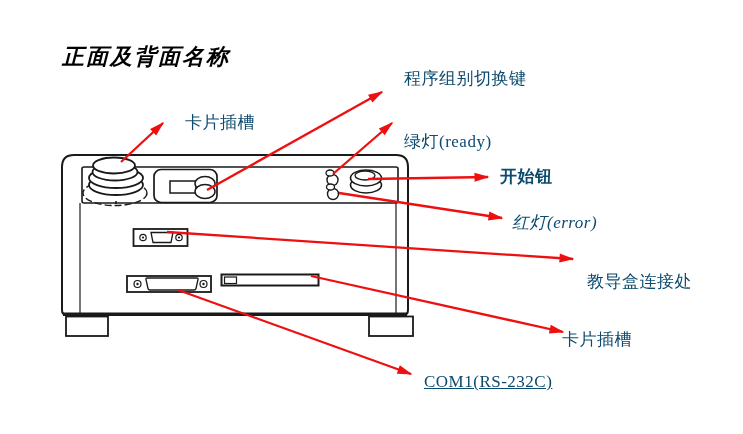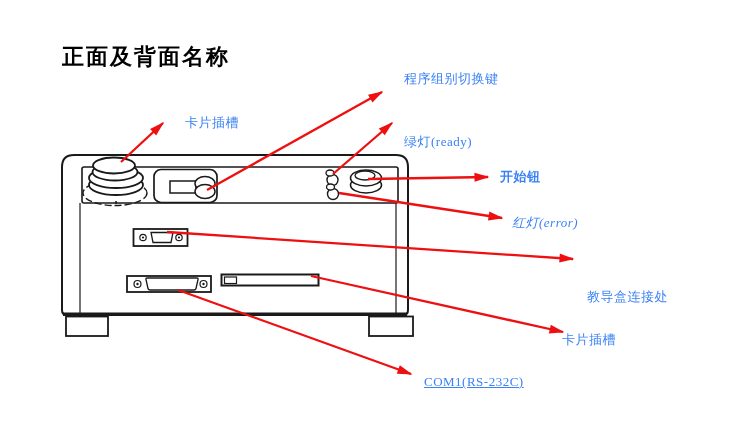--- a/index.html
+++ b/index.html
@@ -6,41 +6,41 @@
   .canvas{
     position:relative;
     width:743px;height:434px;
     background:#ffffff;
     overflow:hidden;
     font-family:"Liberation Serif","DejaVu Serif",serif;
   }
   .diagram-svg{position:absolute;left:0;top:0;}
   .label{
     position:absolute;
-    color:#3b82f6;
-    font-size:13px;
+    color:#0c4a6e;
+    font-size:17px;
     line-height:22px;
     white-space:nowrap;
     letter-spacing:0.5px;
   }
   .title{
     position:absolute;
     color:#000;
     font-size:22px;
     font-weight:700;
     letter-spacing:2px;
     white-space:nowrap;
   }
 </style>
 </head>
 <body>
 
 <div class="canvas">
 
-  <div class="title" style="left:62px;top:42px;">正面及背面名称</div>
+  <div class="title" style="left:62px;top:42px;font-style:italic;">正面及背面名称</div>
 
   <svg class="diagram-svg" width="743" height="434" viewBox="0 0 743 434">
     <defs>
       <marker id="ah" viewBox="0 0 16 10" markerWidth="16" markerHeight="10" refX="14" refY="5" orient="auto" markerUnits="userSpaceOnUse">
         <path d="M0.5,0.5 L15.5,5 L0.5,9.5 Z" fill="#ee1010"></path>
       </marker>
     </defs>
 
     <g stroke="#1a1a1a" fill="none" stroke-width="2">
       <path d="M74,155 L396,155 Q408,155 408,167 L408,310 Q408,315 403,315 L67,315 Q62,315 62,310 L62,167 Q62,155 74,155 Z"></path>
@@ -116,17 +116,17 @@
       <line x1="311" y1="276" x2="563" y2="332" marker-end="url(#ah)"></line>
       <line x1="178" y1="290" x2="411" y2="374" marker-end="url(#ah)"></line>
     </g>
   </svg>
 
   <div class="label" style="left:404px;top:68px;">程序组别切换键</div>
   <div class="label" style="left:185px;top:112px;">卡片插槽</div>
   <div class="label" style="left:404px;top:111px;margin-top:20px;">绿灯(ready)</div>
   <div class="label" style="left:500px;top:166px;font-weight:bold;">开始钮</div>
   <div class="label" style="left:512px;top:212px;font-style:italic;">红灯(error)</div>
-  <div class="label" style="left:587px;top:271px;margin-top:15px;">教导盒连接处</div>
+  <div class="label" style="left:587px;top:271px;">教导盒连接处</div>
   <div class="label" style="left:562px;top:329px;">卡片插槽</div>
   <div class="label" style="left:424px;top:371px;text-decoration:underline;">COM1(RS-232C)</div>
 
 </div>
 
 </body></html>

